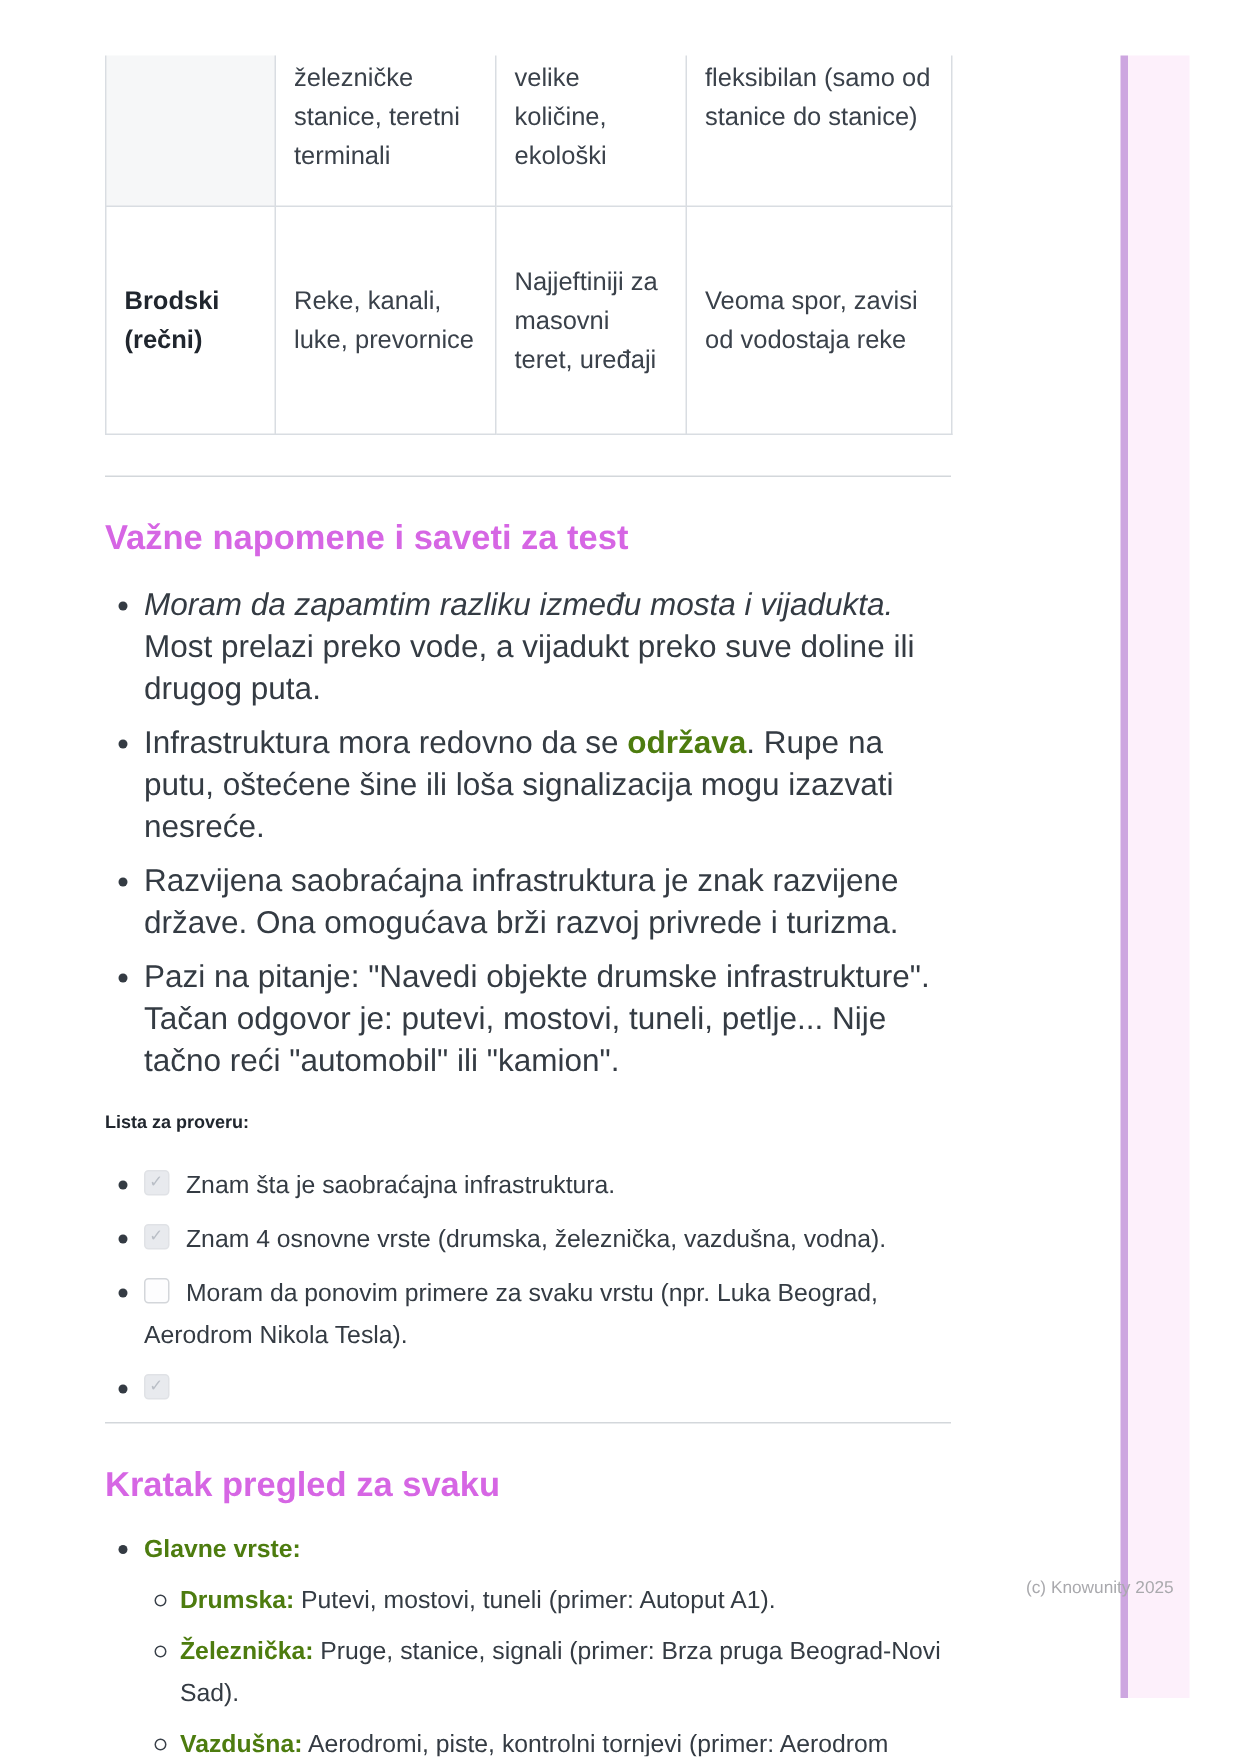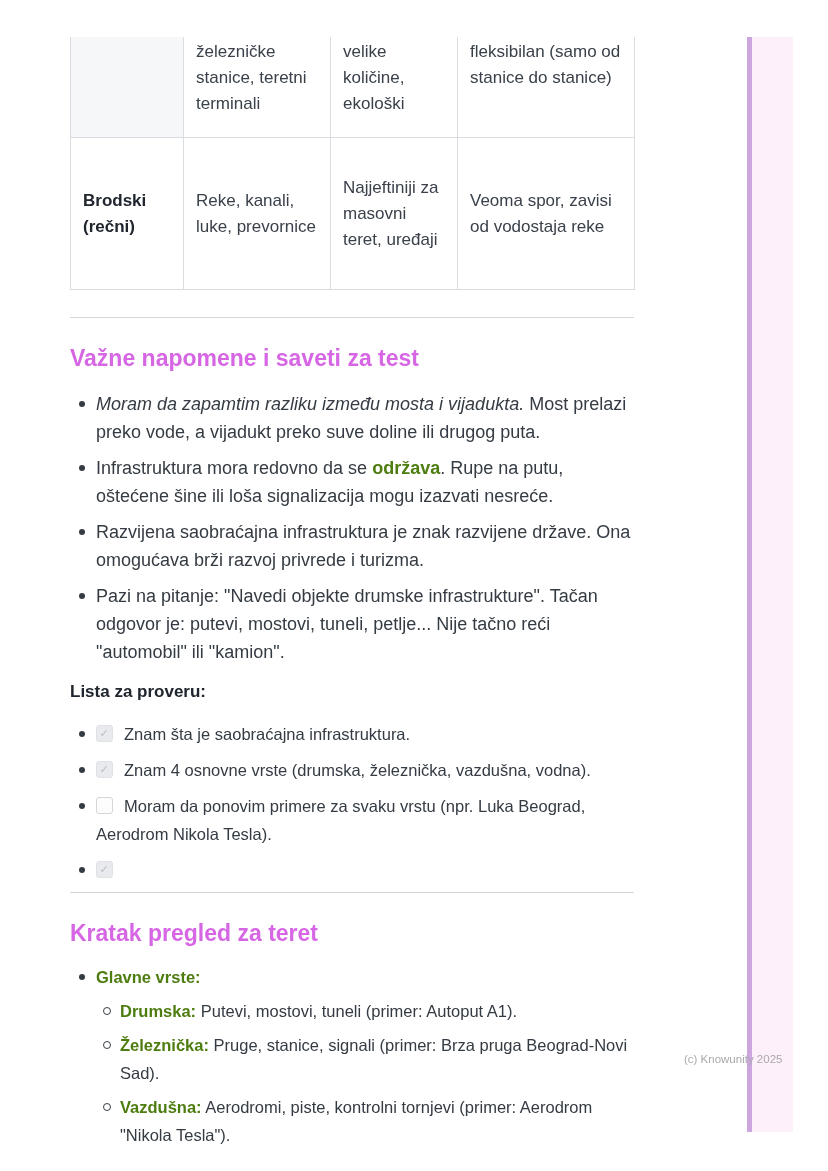--- a/index.html
+++ b/index.html
@@ -19,28 +19,28 @@
   tr.cut td.rowhead{background:#f6f7f8;}
 
   
   hr.div{border:none;border-top:1px solid #d3d7db;margin:27px 0 0 0;width:564px;}
   hr.div2{margin-top:8px;}
 
   
   h2.sec{margin:26px 0 0 0;font-size:23px;line-height:28px;font-weight:700;color:#d666e4;}
 
   
-  ul.blist{list-style:none;margin:18px 0 0 0;padding:0;font-size:18px;line-height:28px;}
+  ul.blist{list-style:none;margin:18px 0 0 0;padding:0;font-size:21px;line-height:28px;}
   ul.blist>li{position:relative;padding-left:26px;margin-bottom:8px;}
   ul.blist>li::before{content:"";position:absolute;left:9px;top:11px;width:6px;height:6px;
     border-radius:50%;background:#343b43;}
   .it{font-style:italic;}
   .bd{font-weight:700;color:#4d7c0f;}
 
-  p.ltitle{margin:14px 0 0 0;font-size:17px;line-height:24px;font-weight:700;color:#20262e;}
+  p.ltitle{margin:14px 0 0 0;font-size:12px;line-height:24px;font-weight:700;color:#20262e;}
 
   ul.check{list-style:none;margin:16px 0 0 0;padding:0;font-size:16.5px;line-height:28px;}
   ul.check>li{position:relative;padding-left:26px;margin-bottom:8px;}
   ul.check>li::before{content:"";position:absolute;left:9px;top:11px;width:6px;height:6px;
     border-radius:50%;background:#343b43;}
   .cbox{display:inline-block;width:15px;height:15px;border-radius:3px;background:#fdfdfe;
     border:1px solid #d3d6da;margin-right:11px;vertical-align:-2px;position:relative;}
   .cbox.checked{background:#e8eaee;border-color:#e0e2e6;}
   .cbox.checked::after{content:"✓";position:absolute;left:2.5px;top:-7px;font-size:11px;
     line-height:28px;color:#b9bec6;font-weight:700;}
@@ -119,21 +119,21 @@
       <li>
         <span class="cbox"></span><span>Moram da ponovim primere za svaku vrstu (npr. Luka Beograd, Aerodrom Nikola Tesla).</span>
       </li>
       <li>
         <span class="cbox checked"></span>
       </li>
     </ul>
 
     <hr class="div div2">
 
-    <h2 class="sec">Kratak pregled za teret</h2>
+    <h2 class="sec">Kratak pregled za svaku</h2>
 
     <ul class="sum">
       <li>
         <span class="bd">Glavne vrste:</span>
         <ul class="sub">
           <li>
             <span class="bd">Drumska:</span><span> Putevi, mostovi, tuneli (primer: Autoput A1).</span>
           </li>
           <li>
             <span class="bd">Železnička:</span><span> Pruge, stanice, signali (primer: Brza pruga Beograd-Novi Sad).</span>

